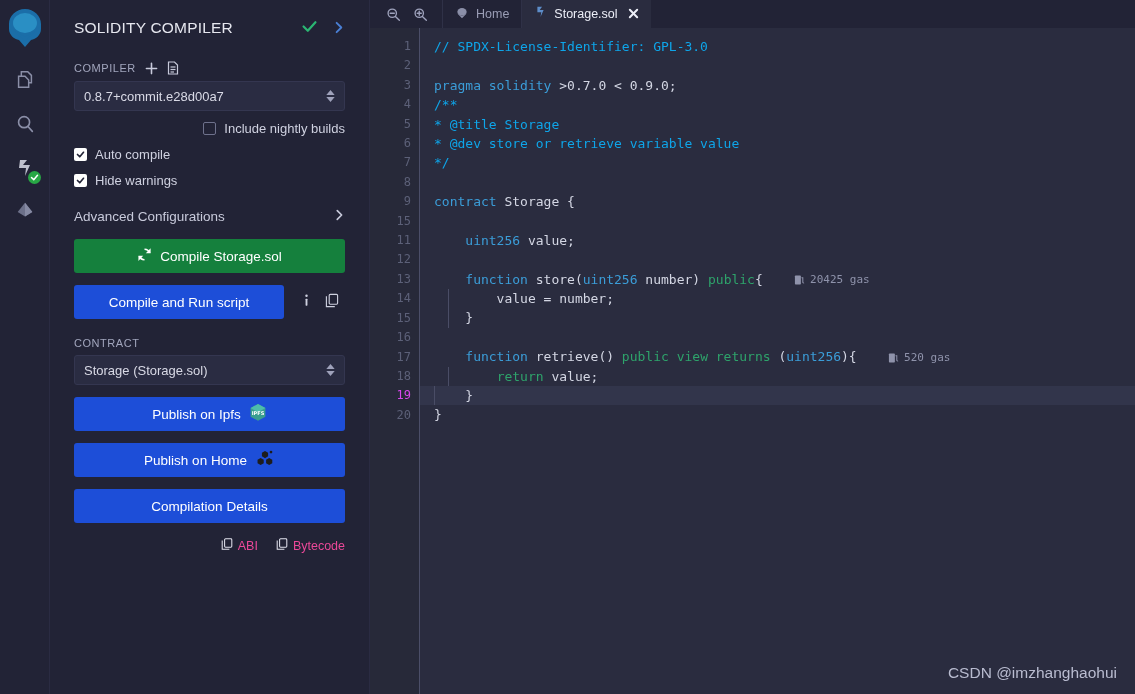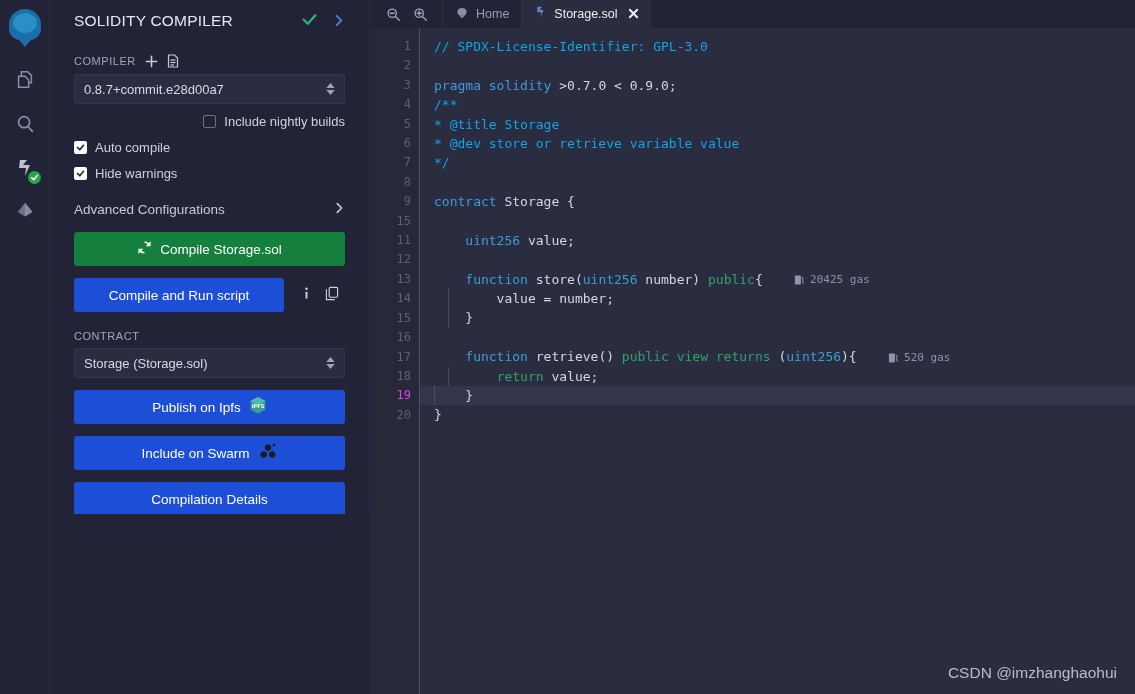--- a/index.html
+++ b/index.html
@@ -25,24 +25,24 @@
     position: relative; cursor: pointer;
   }
   .rail-badge {
     position: absolute; right: 6px; bottom: 6px;
     width: 13px; height: 13px; border-radius: 50%;
     background: #28a745; display: flex; align-items: center; justify-content: center;
   }
 
   
   .panel {
-    width: 320px; flex: 0 0 320px; height: 514px;
+    width: 320px; flex: 0 0 320px; height: 694px;
     background: #222336; color: #d5d6e0;
     border-right: 1px solid #2a2b42;
-    padding: 0 24px;
+    padding: 7px 24px;
     overflow: hidden;
   }
   .panel-header {
     display: flex; align-items: center; height: 30px; margin-top: 6px;
   }
   .panel-title {
     font-size: 15.5px; letter-spacing: .2px; color: #e6e7ef; font-weight: 400;
     flex: 1;
   }
   .hdr-check { color: #2bb673; font-size: 16px; margin-right: 14px; line-height: 1; }
@@ -326,21 +326,21 @@
       <span>
         <svg width="18" height="19" viewBox="0 0 20 21">
           <path d="M10 1 L18.2 5.6 L18.2 15.1 L10 19.7 L1.8 15.1 L1.8 5.6 Z" fill="#3a9e8f"></path>
           <path d="M10 1 L18.2 5.6 L10 10.3 L1.8 5.6 Z" fill="#4dbdab"></path>
           <text x="10" y="13" font-size="5.6" font-family="DejaVu Sans, sans-serif" fill="#ffffff" text-anchor="middle" font-weight="bold">IPFS</text>
         </svg>
       </span>
     </button>
 
     <button class="btn btn-sec pub-btn">
-      <span>Include on Swarm</span>
+      <span>Publish on Home</span>
       <span>
         <svg width="20" height="17" viewBox="0 0 22 18">
           <path d="M11 0.8 L14.4 2.8 L14.4 6.6 L11 8.6 L7.6 6.6 L7.6 2.8 Z" fill="#1d1d1d"></path>
           <path d="M6.2 8.4 L9.6 10.4 L9.6 14.2 L6.2 16.2 L2.8 14.2 L2.8 10.4 Z" fill="#1d1d1d"></path>
           <path d="M15.6 8.4 L19 10.4 L19 14.2 L15.6 16.2 L12.2 14.2 L12.2 10.4 Z" fill="#1d1d1d"></path>
           <circle cx="17.6" cy="1.9" r="1.5" fill="#1d1d1d"></circle>
         </svg>
       </span>
     </button>
 

